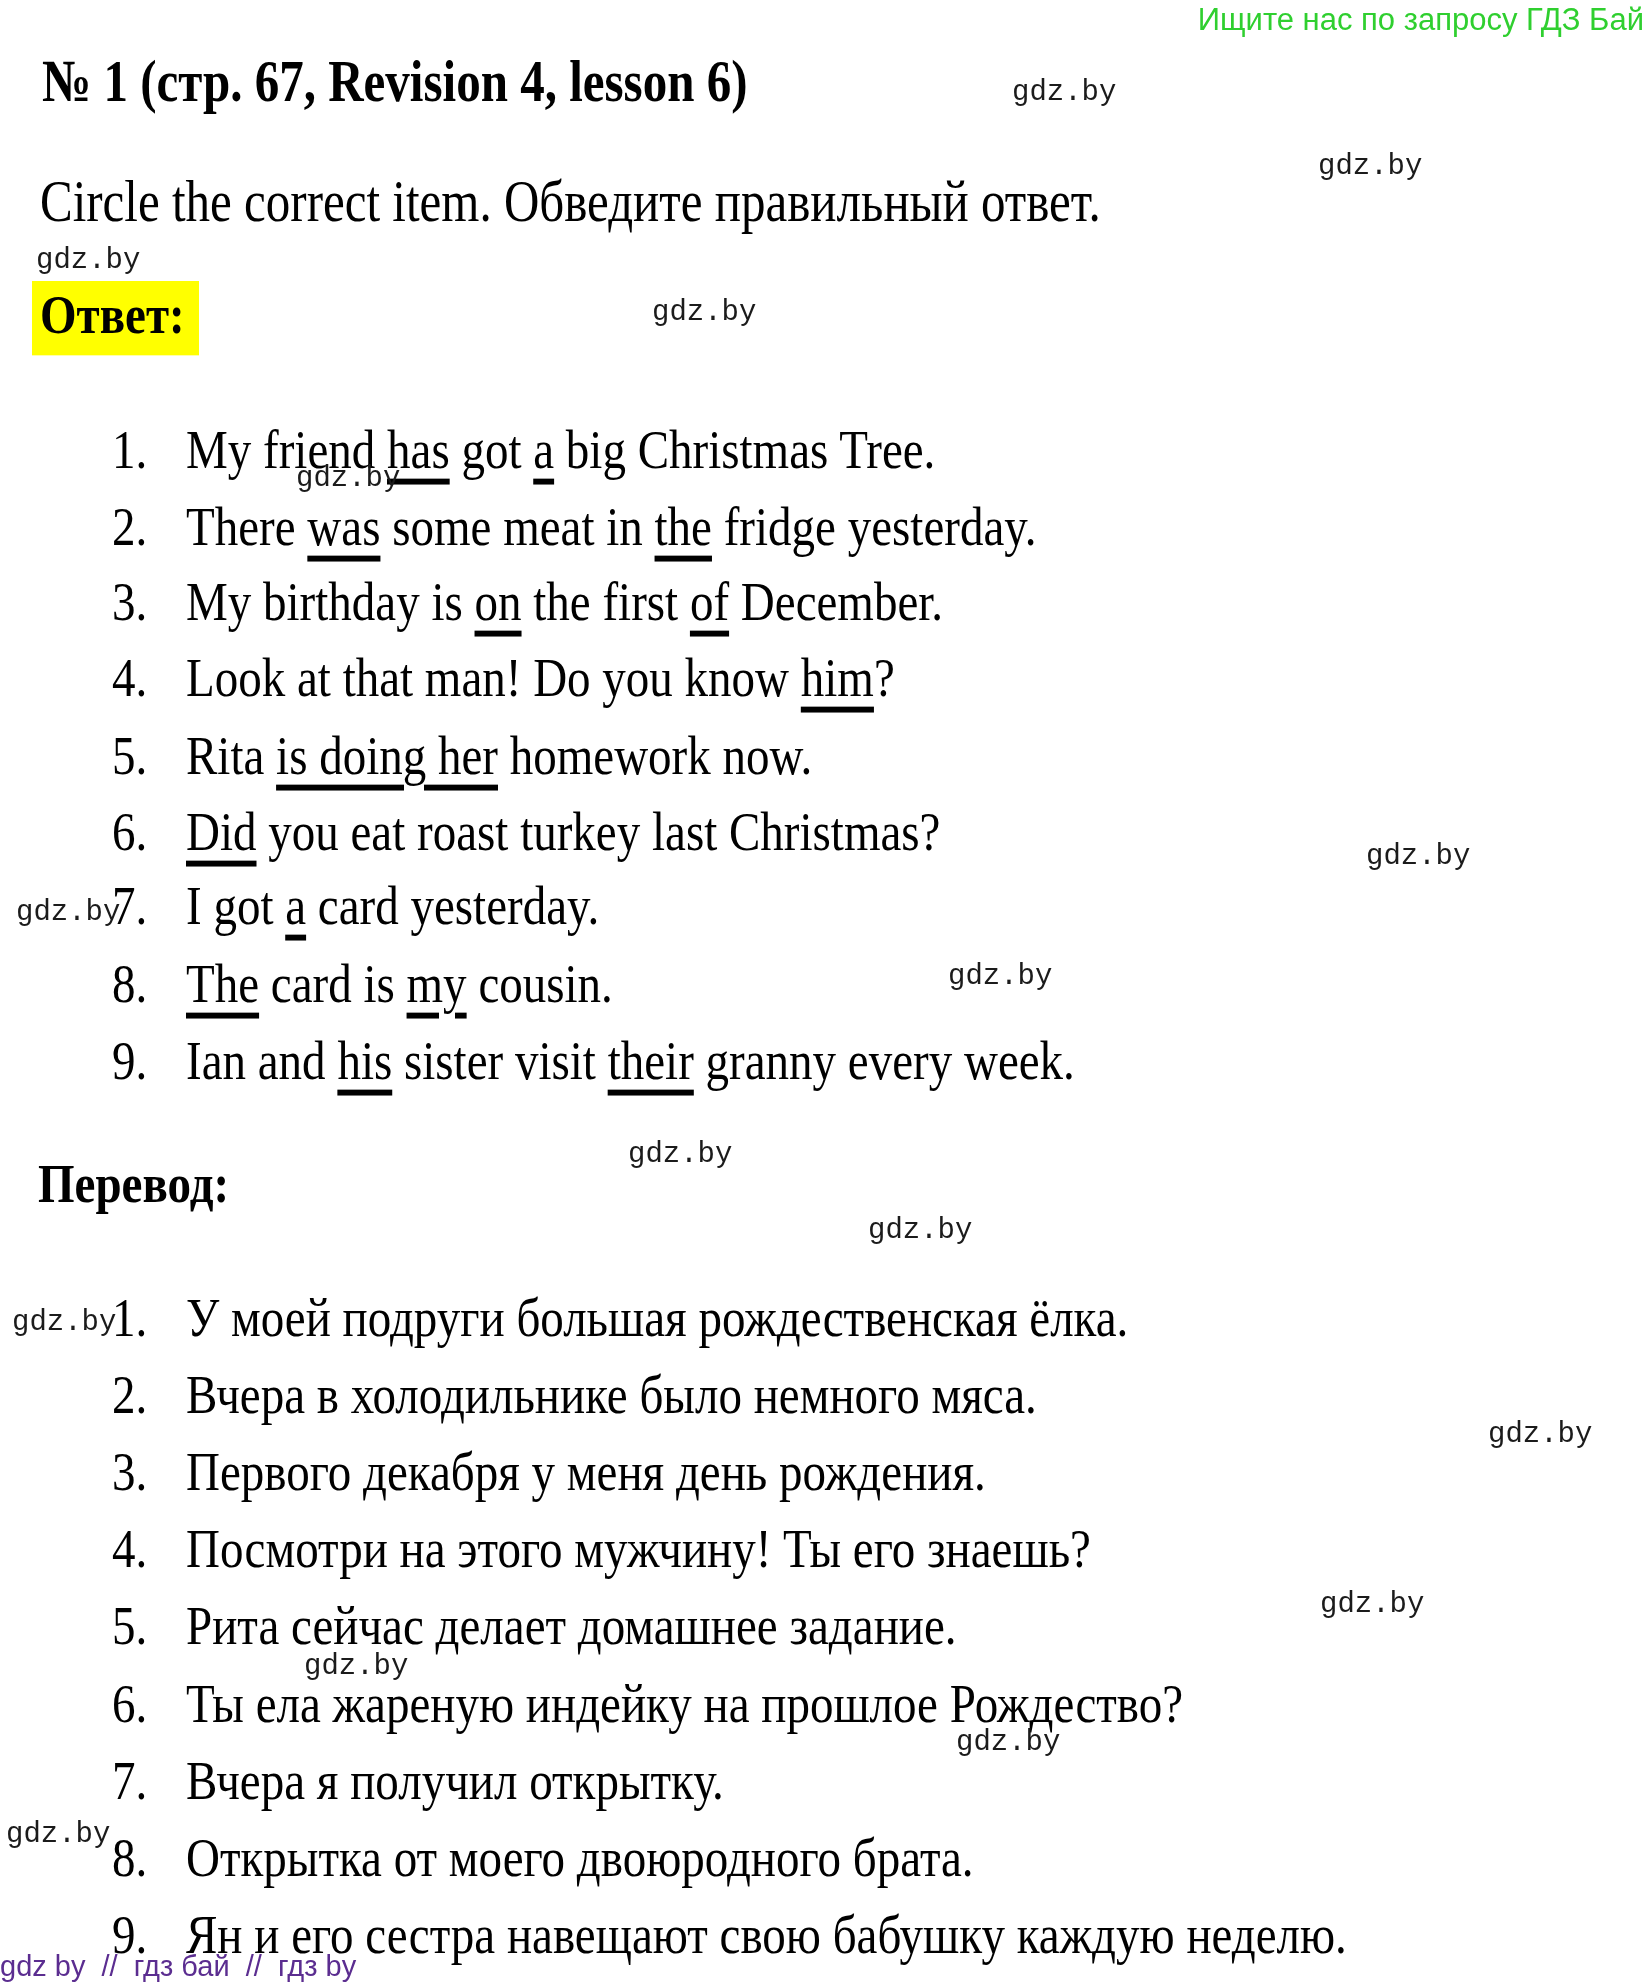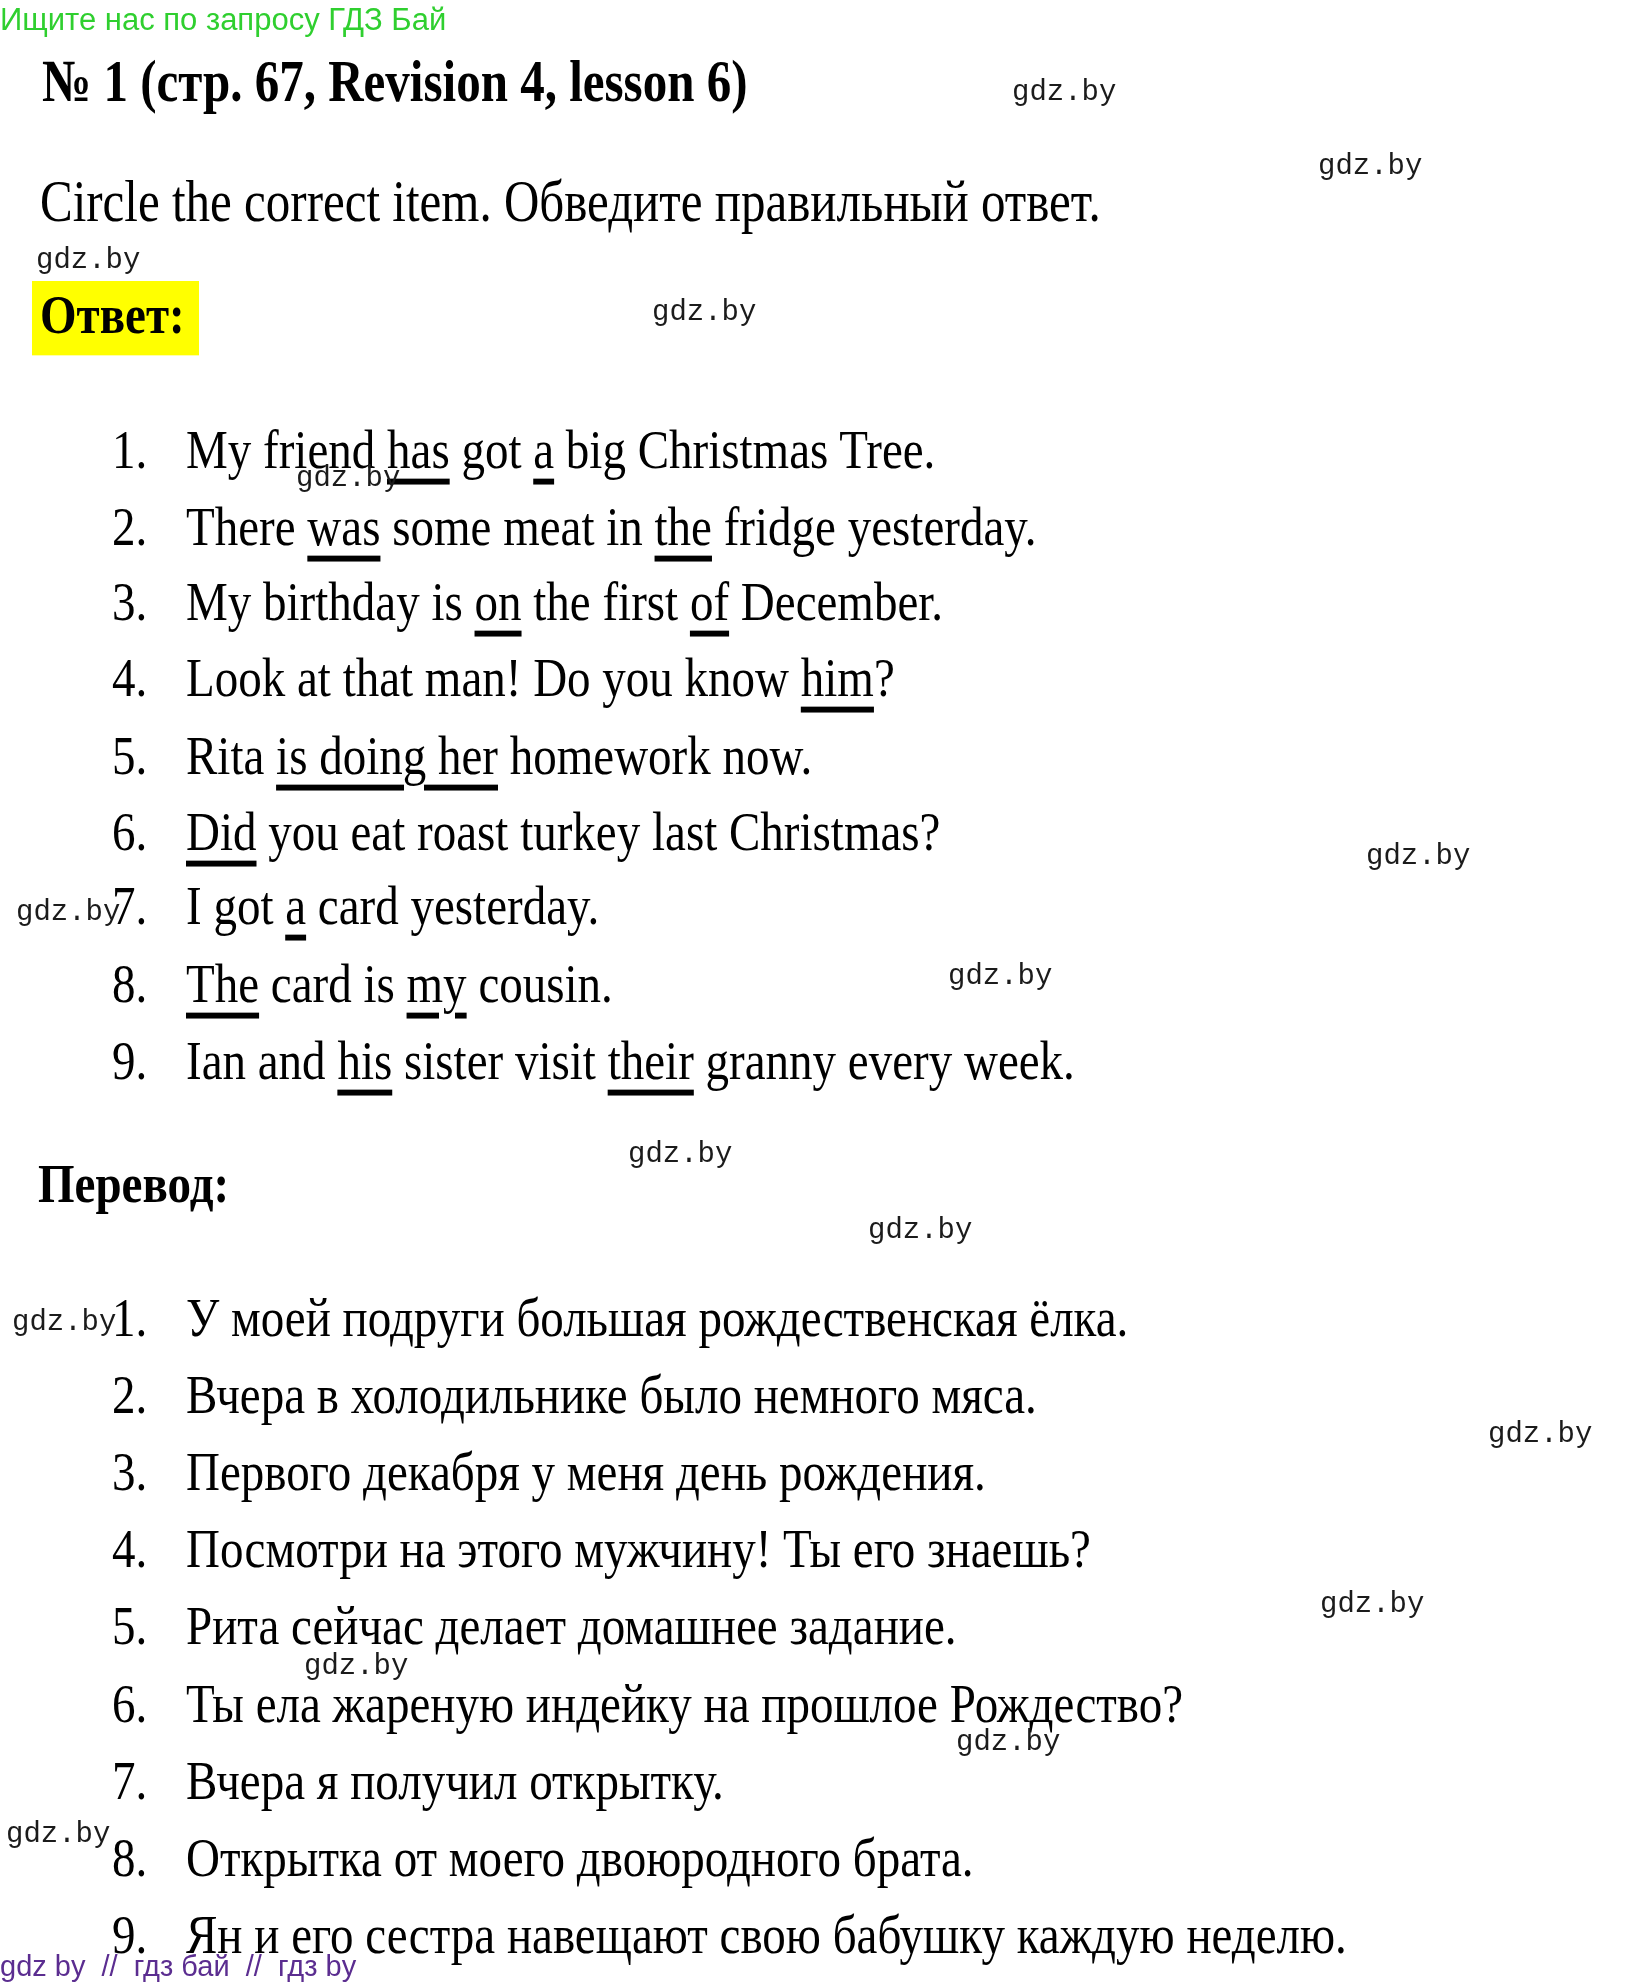--- a/index.html
+++ b/index.html
@@ -17,21 +17,21 @@
   }
   .page {
     position: absolute;
     left: 0; top: 0;
     width: 1644px; height: 1984px;
   }
   .promo {
     position: absolute;
     top: 2px; left: 0;
     width: 100%;
-    text-align: left;
+    text-align: right;
     font-family: "Liberation Sans", sans-serif;
     font-size: 31px;
     font-weight: 500;
     color: var(--promo-green, #2fcf2f);
   }
   .title {
     position: absolute;
     left: 42px; top: 50px;
     margin: 0;
     font-size: 49px;

